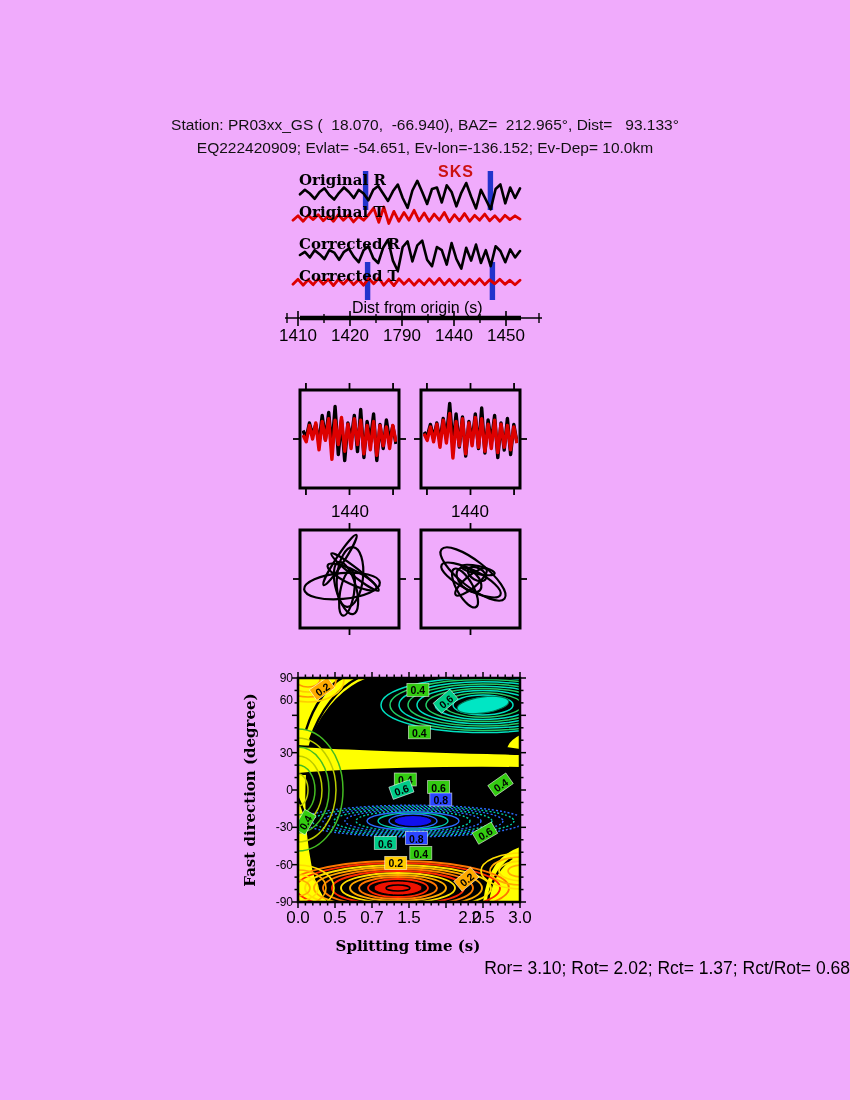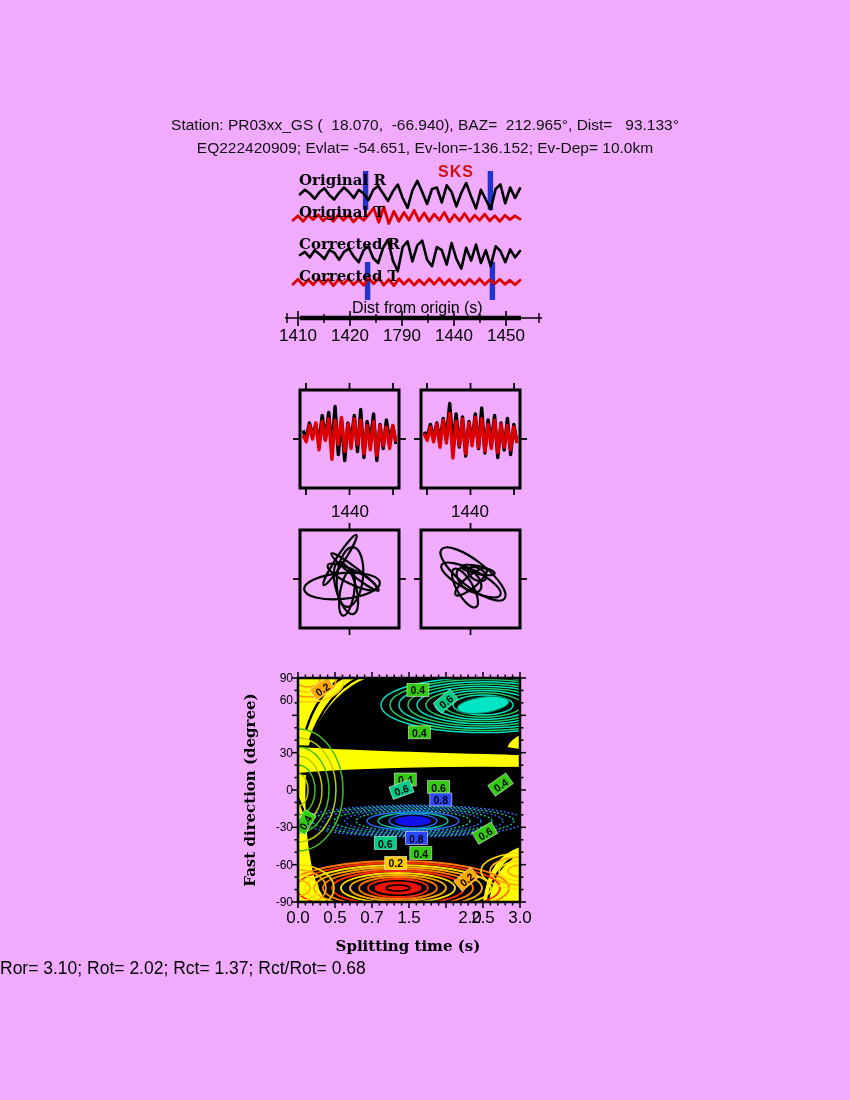--- a/index.html
+++ b/index.html
@@ -7,21 +7,21 @@
         font-family:"Liberation Sans",sans-serif;color:#000;}
   .abs{position:absolute;}
   .hdr{width:850px;text-align:center;font-size:15.5px;color:#111;white-space:pre;}
   .serifb{font-family:"DejaVu Serif","Liberation Serif",serif;font-weight:bold;}
   .tracelabel{font-family:"DejaVu Serif","Liberation Serif",serif;font-weight:bold;font-size:15px;}
   .sks{color:#cc1111;font-size:16px;font-weight:700;letter-spacing:1px;margin-left:28px;}
   .ticklbl{font-size:17px;transform:translateX(-50%);white-space:nowrap;}
   .yticklbl{font-size:12px;transform:translate(-100%,-50%);white-space:nowrap;}
   .ctitle{font-size:15px;transform:translateX(-50%);white-space:nowrap;}
   .yaxis-title{font-size:15px;transform:translate(-50%,-50%) rotate(-90deg);white-space:nowrap;}
-  .footer{width:850px;text-align:left;font-size:17.5px;}
+  .footer{width:850px;text-align:right;font-size:17.5px;}
   svg{display:block;}
 </style>
 </head>
 <body>
 
 <div class="page">
 
   <div class="abs hdr" style="top:116px;left:0;">Station: PR03xx_GS (  18.070,  -66.940), BAZ=  212.965°, Dist=   93.133°</div>
   <div class="abs hdr" style="top:139px;left:0;">EQ222420909; Evlat= -54.651, Ev-lon=-136.152; Ev-Dep= 10.0km</div>
 

